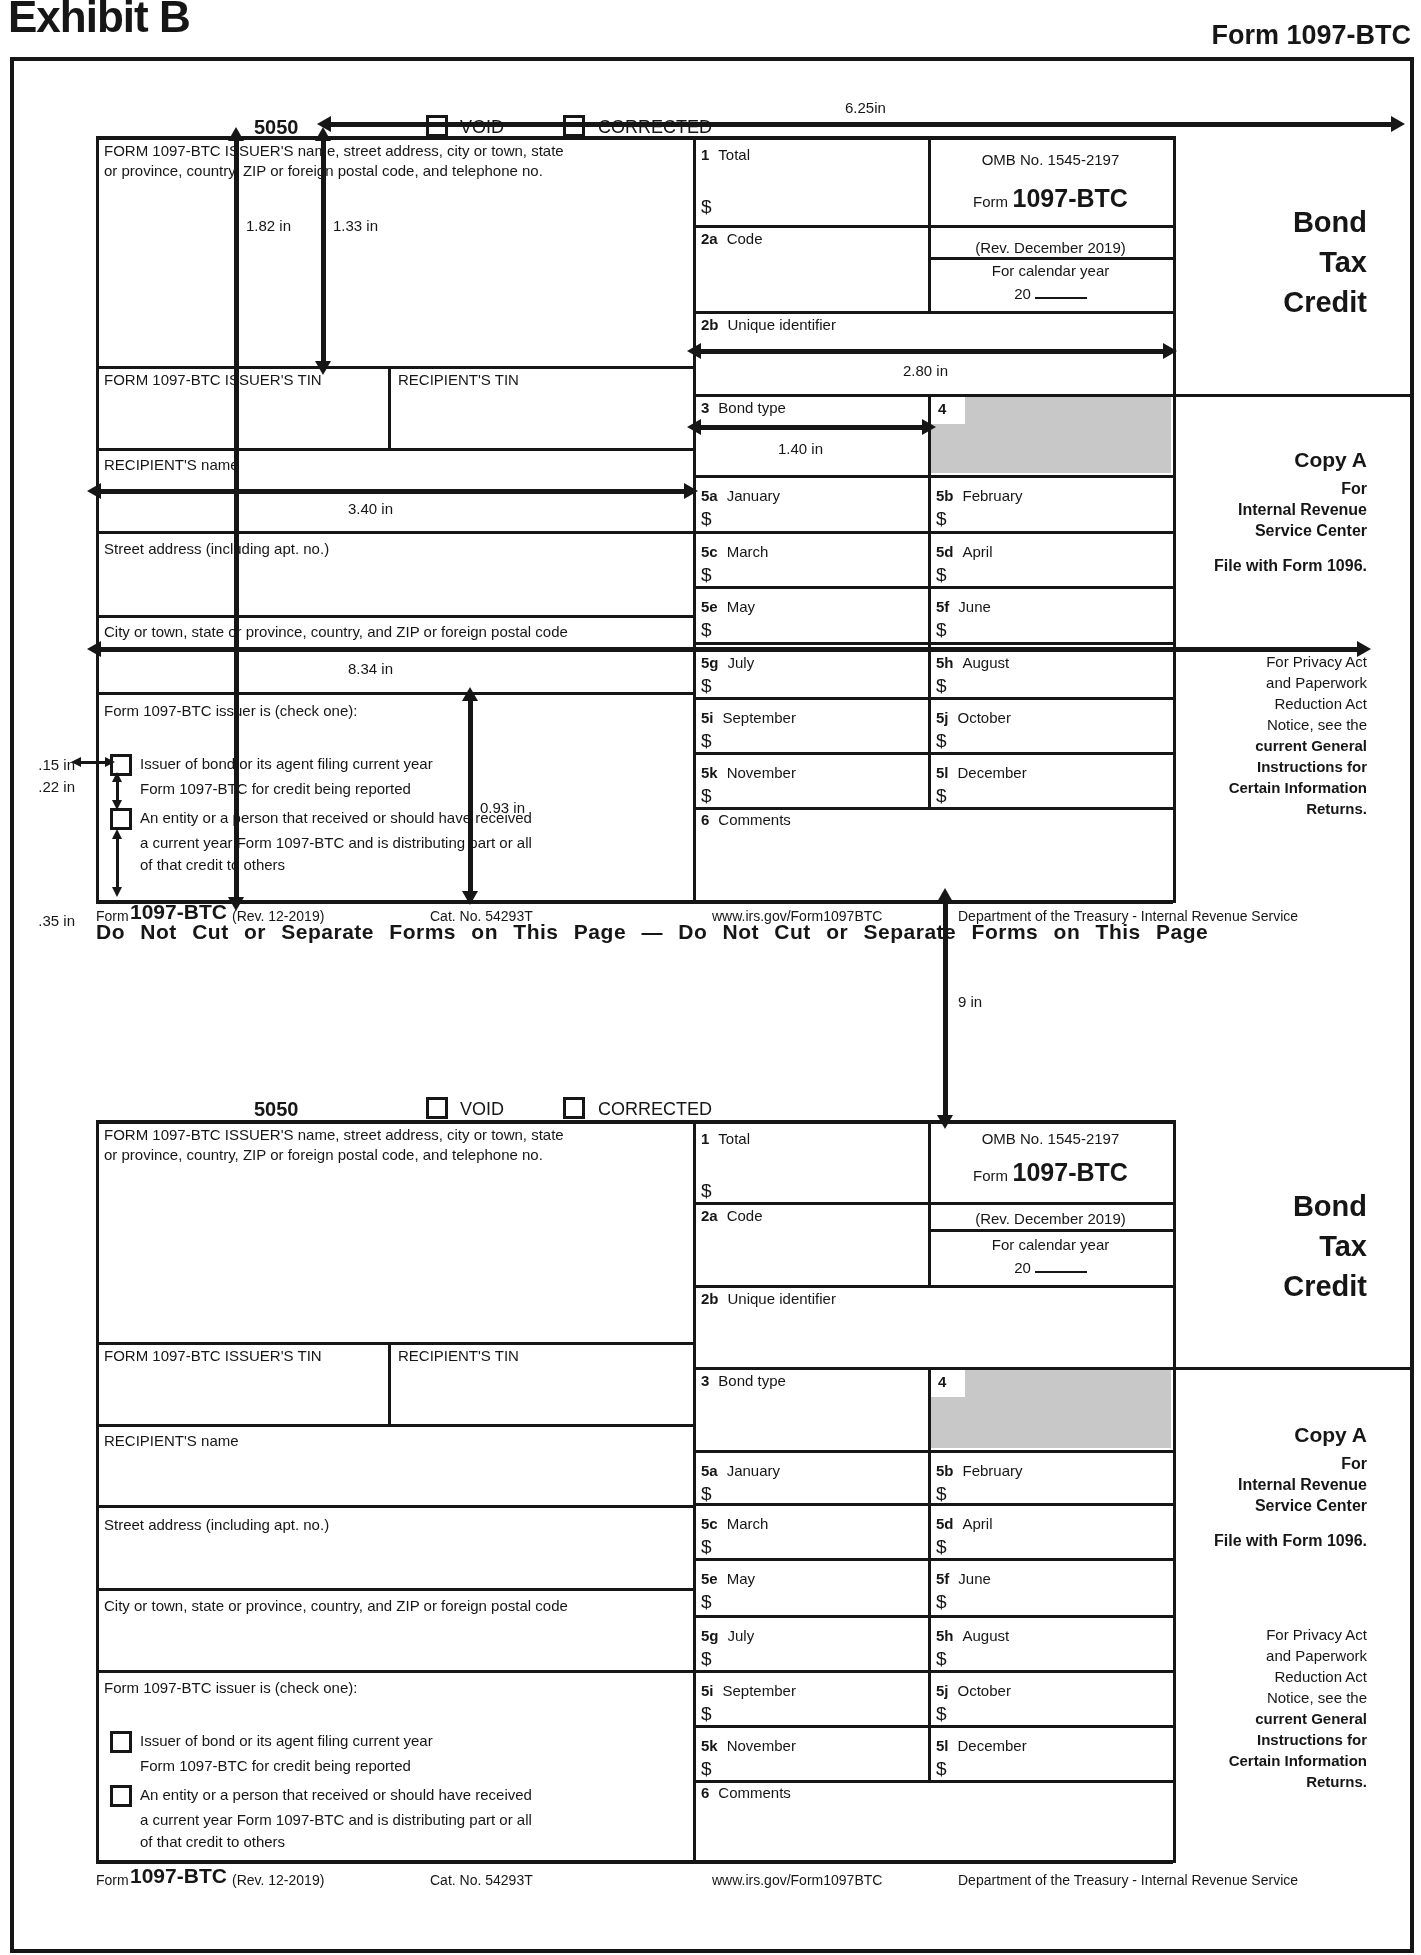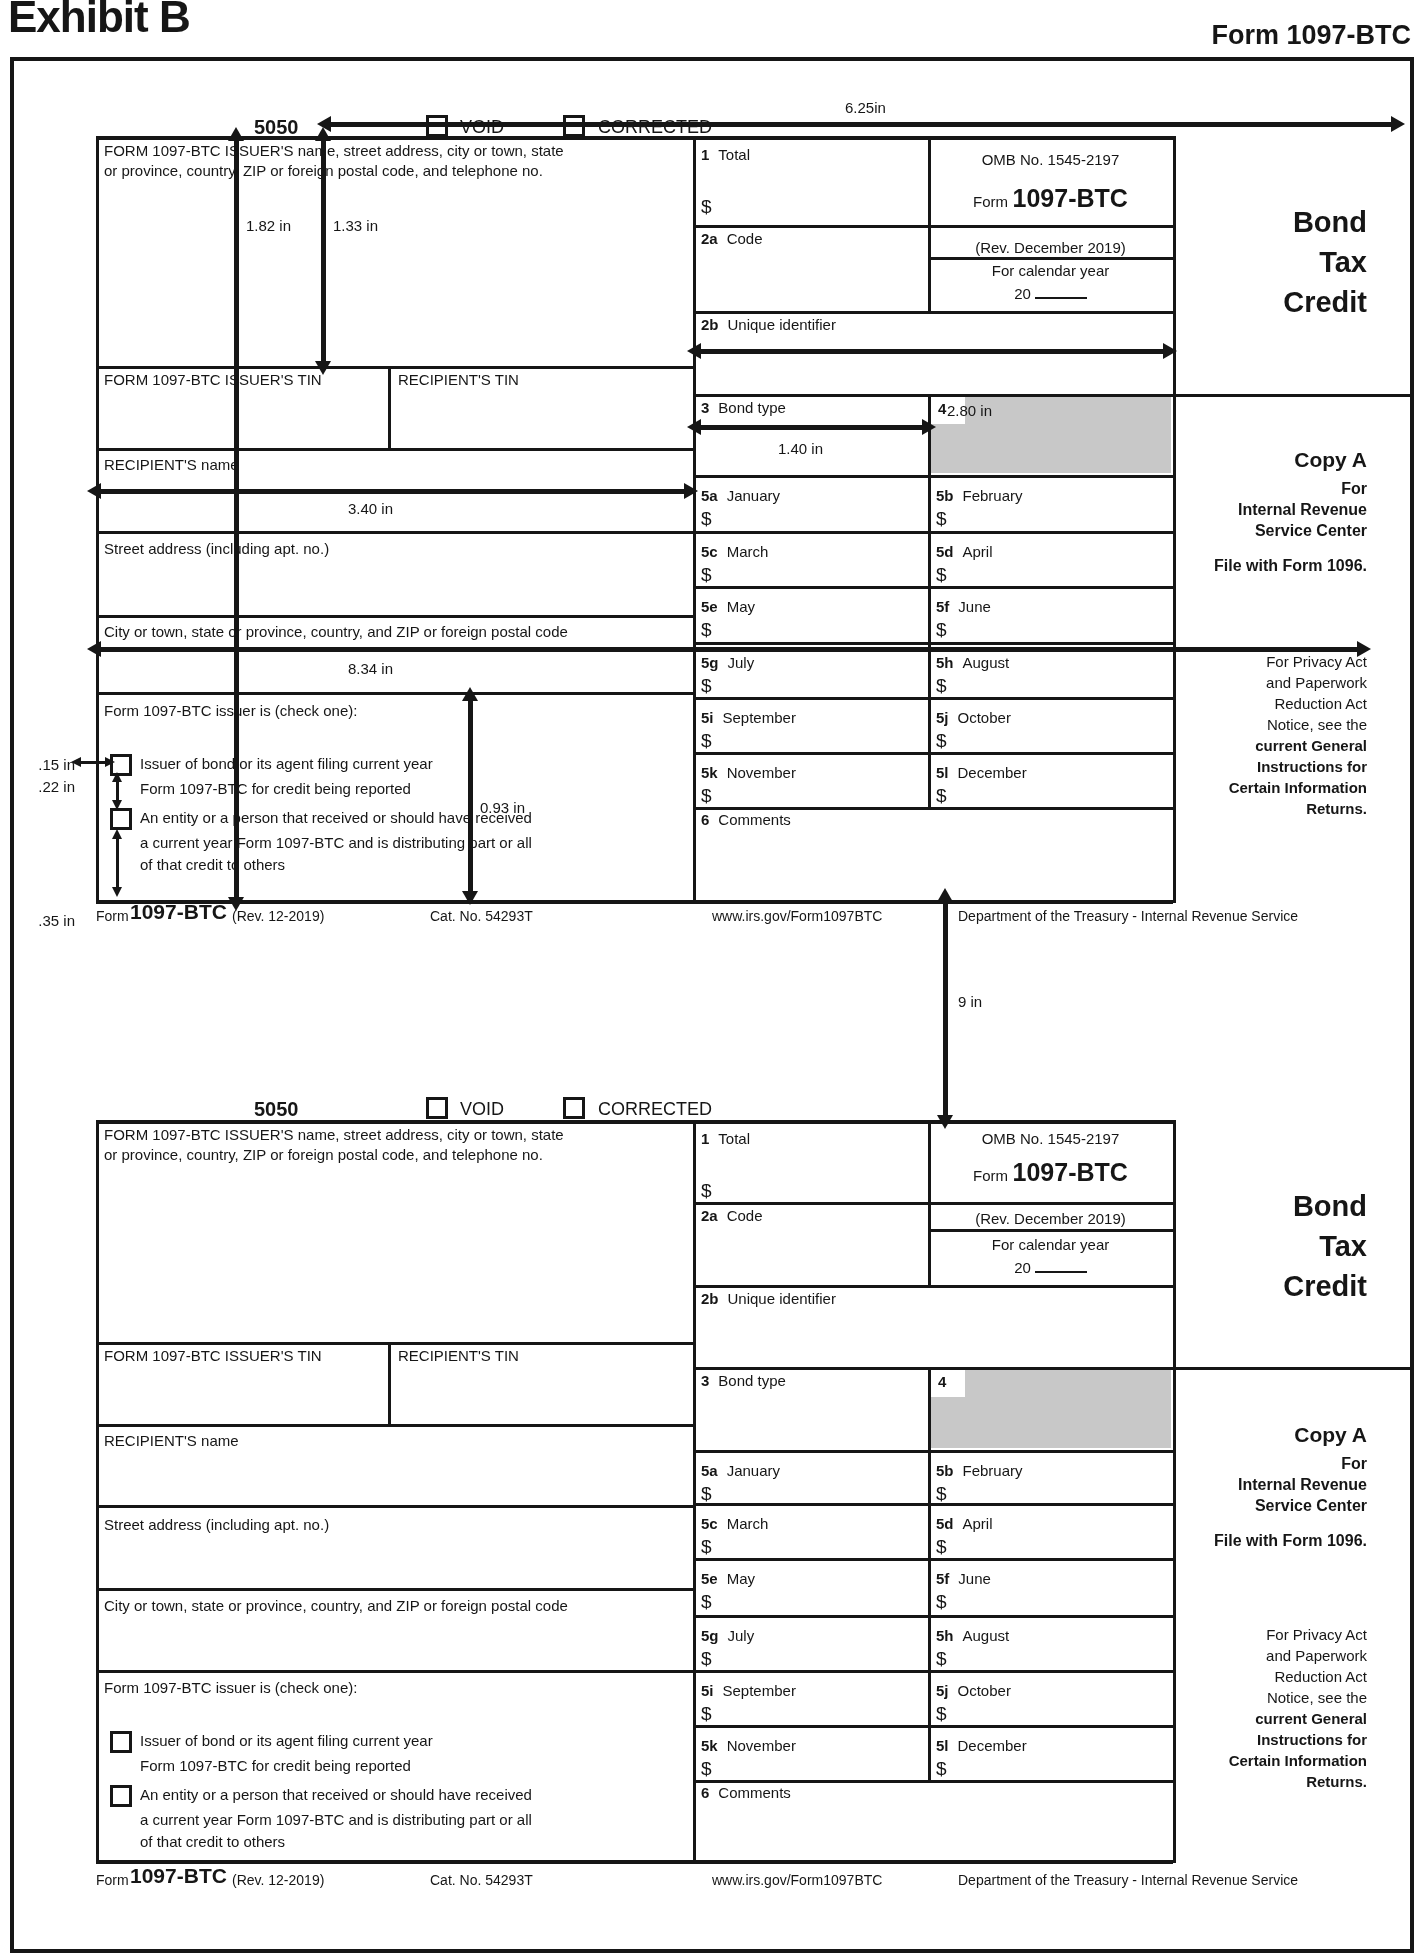--- a/index.html
+++ b/index.html
@@ -185,39 +185,40 @@
     <div class="varrow vu vd" style="left:321px;top:140px;height:222px;"></div>
     <div class="dim" style="left:333px;top:217px;">1.33 in</div>
 
     <div class="harrow hl hr" style="left:100px;top:489px;width:585px;"></div>
     <div class="dim" style="left:348px;top:500px;">3.40 in</div>
 
     <div class="harrow hl hr" style="left:100px;top:647px;width:1258px;"></div>
     <div class="dim" style="left:348px;top:660px;">8.34 in</div>
 
     <div class="harrow hl hr" style="left:700px;top:349px;width:464px;"></div>
-    <div class="dim" style="left:947px;top:362px;margin-top:40px;">2.80 in</div>
+    <div class="dim" style="left:903px;top:362px;">2.80 in</div>
 
     <div class="harrow hl hr" style="left:700px;top:425px;width:223px;"></div>
     <div class="dim" style="left:778px;top:440px;">1.40 in</div>
 
     <div class="dim ralign" style="left:30px;top:756px;width:45px;">.15 in</div>
     <div class="harrow small hl hr" style="left:80px;top:761px;width:26px;"></div>
     <div class="dim ralign" style="left:30px;top:778px;width:45px;">.22 in</div>
     <div class="varrow small vu vd" style="left:116px;top:781px;height:20px;"></div>
     <div class="dim ralign" style="left:30px;top:912px;width:45px;">.35 in</div>
     <div class="varrow small vu vd" style="left:116px;top:838px;height:50px;"></div>
 
     <div class="varrow vu vd" style="left:468px;top:700px;height:192px;"></div>
     <div class="dim" style="left:480px;top:799px;">0.93 in</div>
 
     <div class="varrow vu vd" style="left:943px;top:901px;height:215px;"></div>
     <div class="dim" style="left:958px;top:993px;">9 in</div>
   </div>
 
+  <div class="abs" style="left:96px;top:920px;width:1260px;font-size:21px;font-weight:700;word-spacing:9px;letter-spacing:0.5px;white-space:nowrap;">Do Not Cut or Separate Forms on This Page — Do Not Cut or Separate Forms on This Page</div>
 
   <div>
     <div class="abs" style="left:254px;top:1098px;font-size:20px;font-weight:700;">5050</div>
     <div class="cbx" style="left:426px;top:1097px;"></div>
     <div class="abs" style="left:460px;top:1099px;font-size:18px;">VOID</div>
     <div class="cbx" style="left:563px;top:1097px;"></div>
     <div class="abs" style="left:598px;top:1099px;font-size:18px;">CORRECTED</div>
 
     <div class="hline thick" style="left:96px;top:1120px;width:1077px;"></div>
     <div class="hline" style="left:693px;top:1202px;width:480px;"></div>

